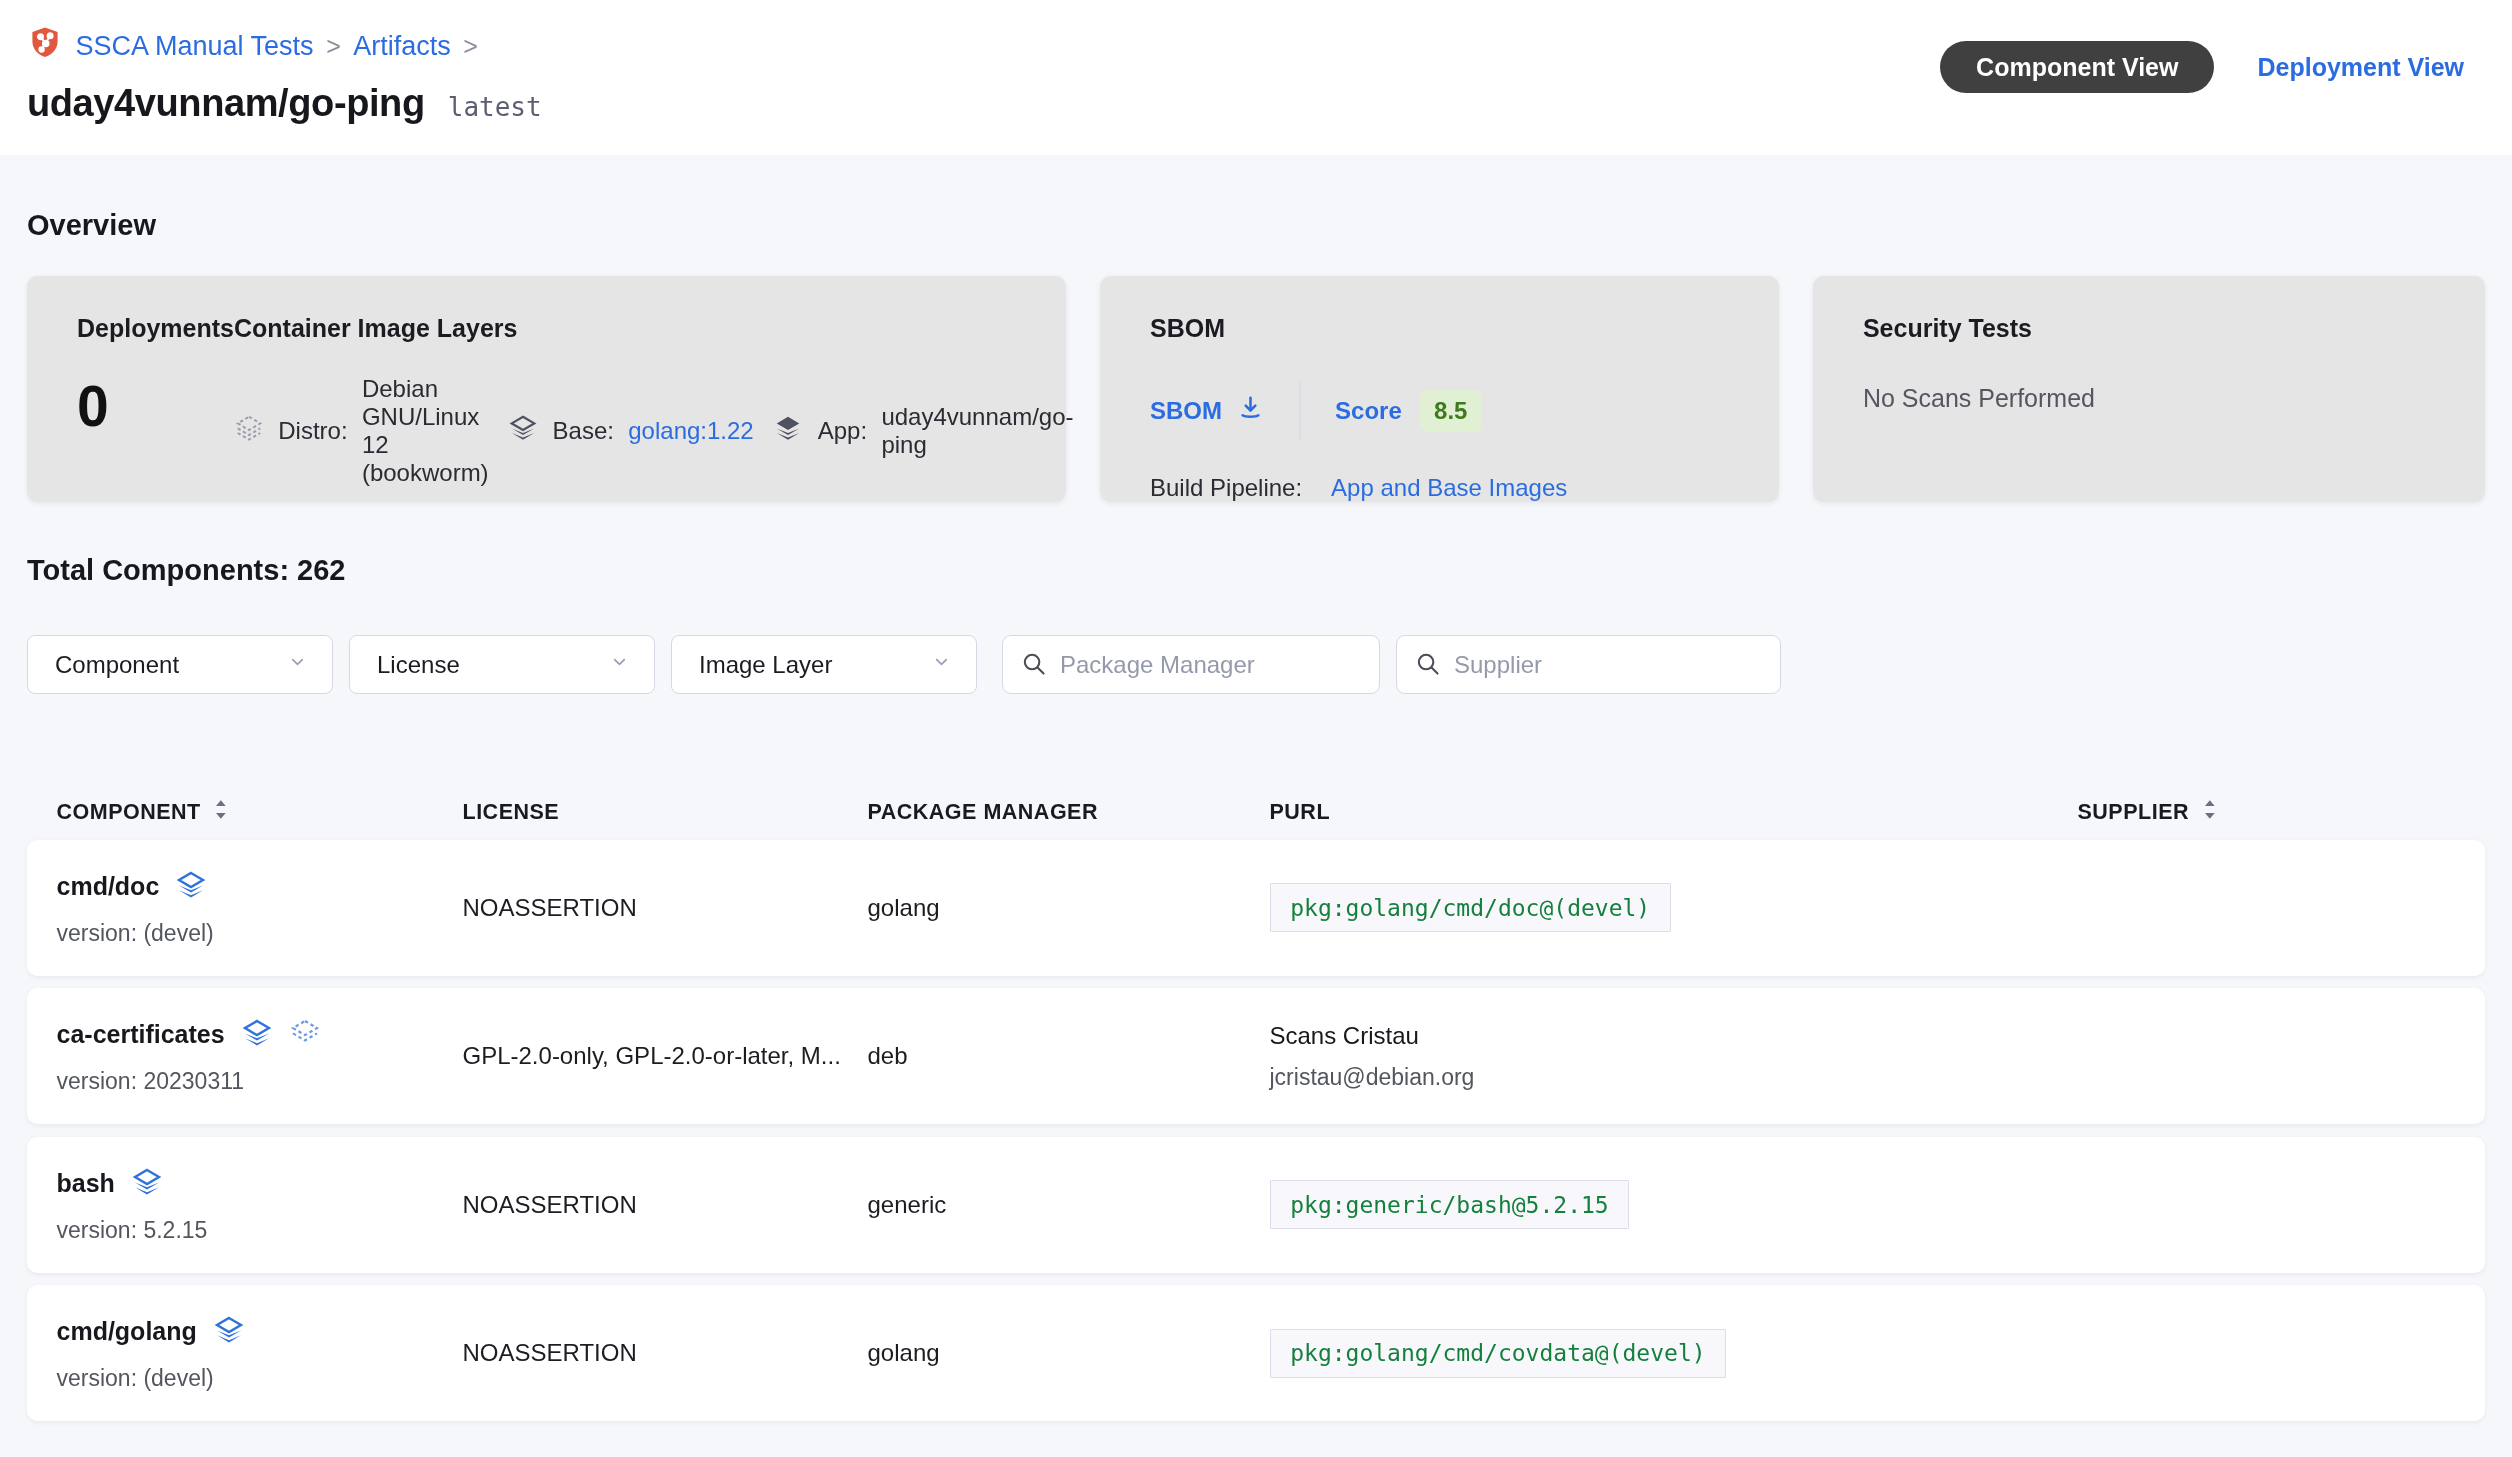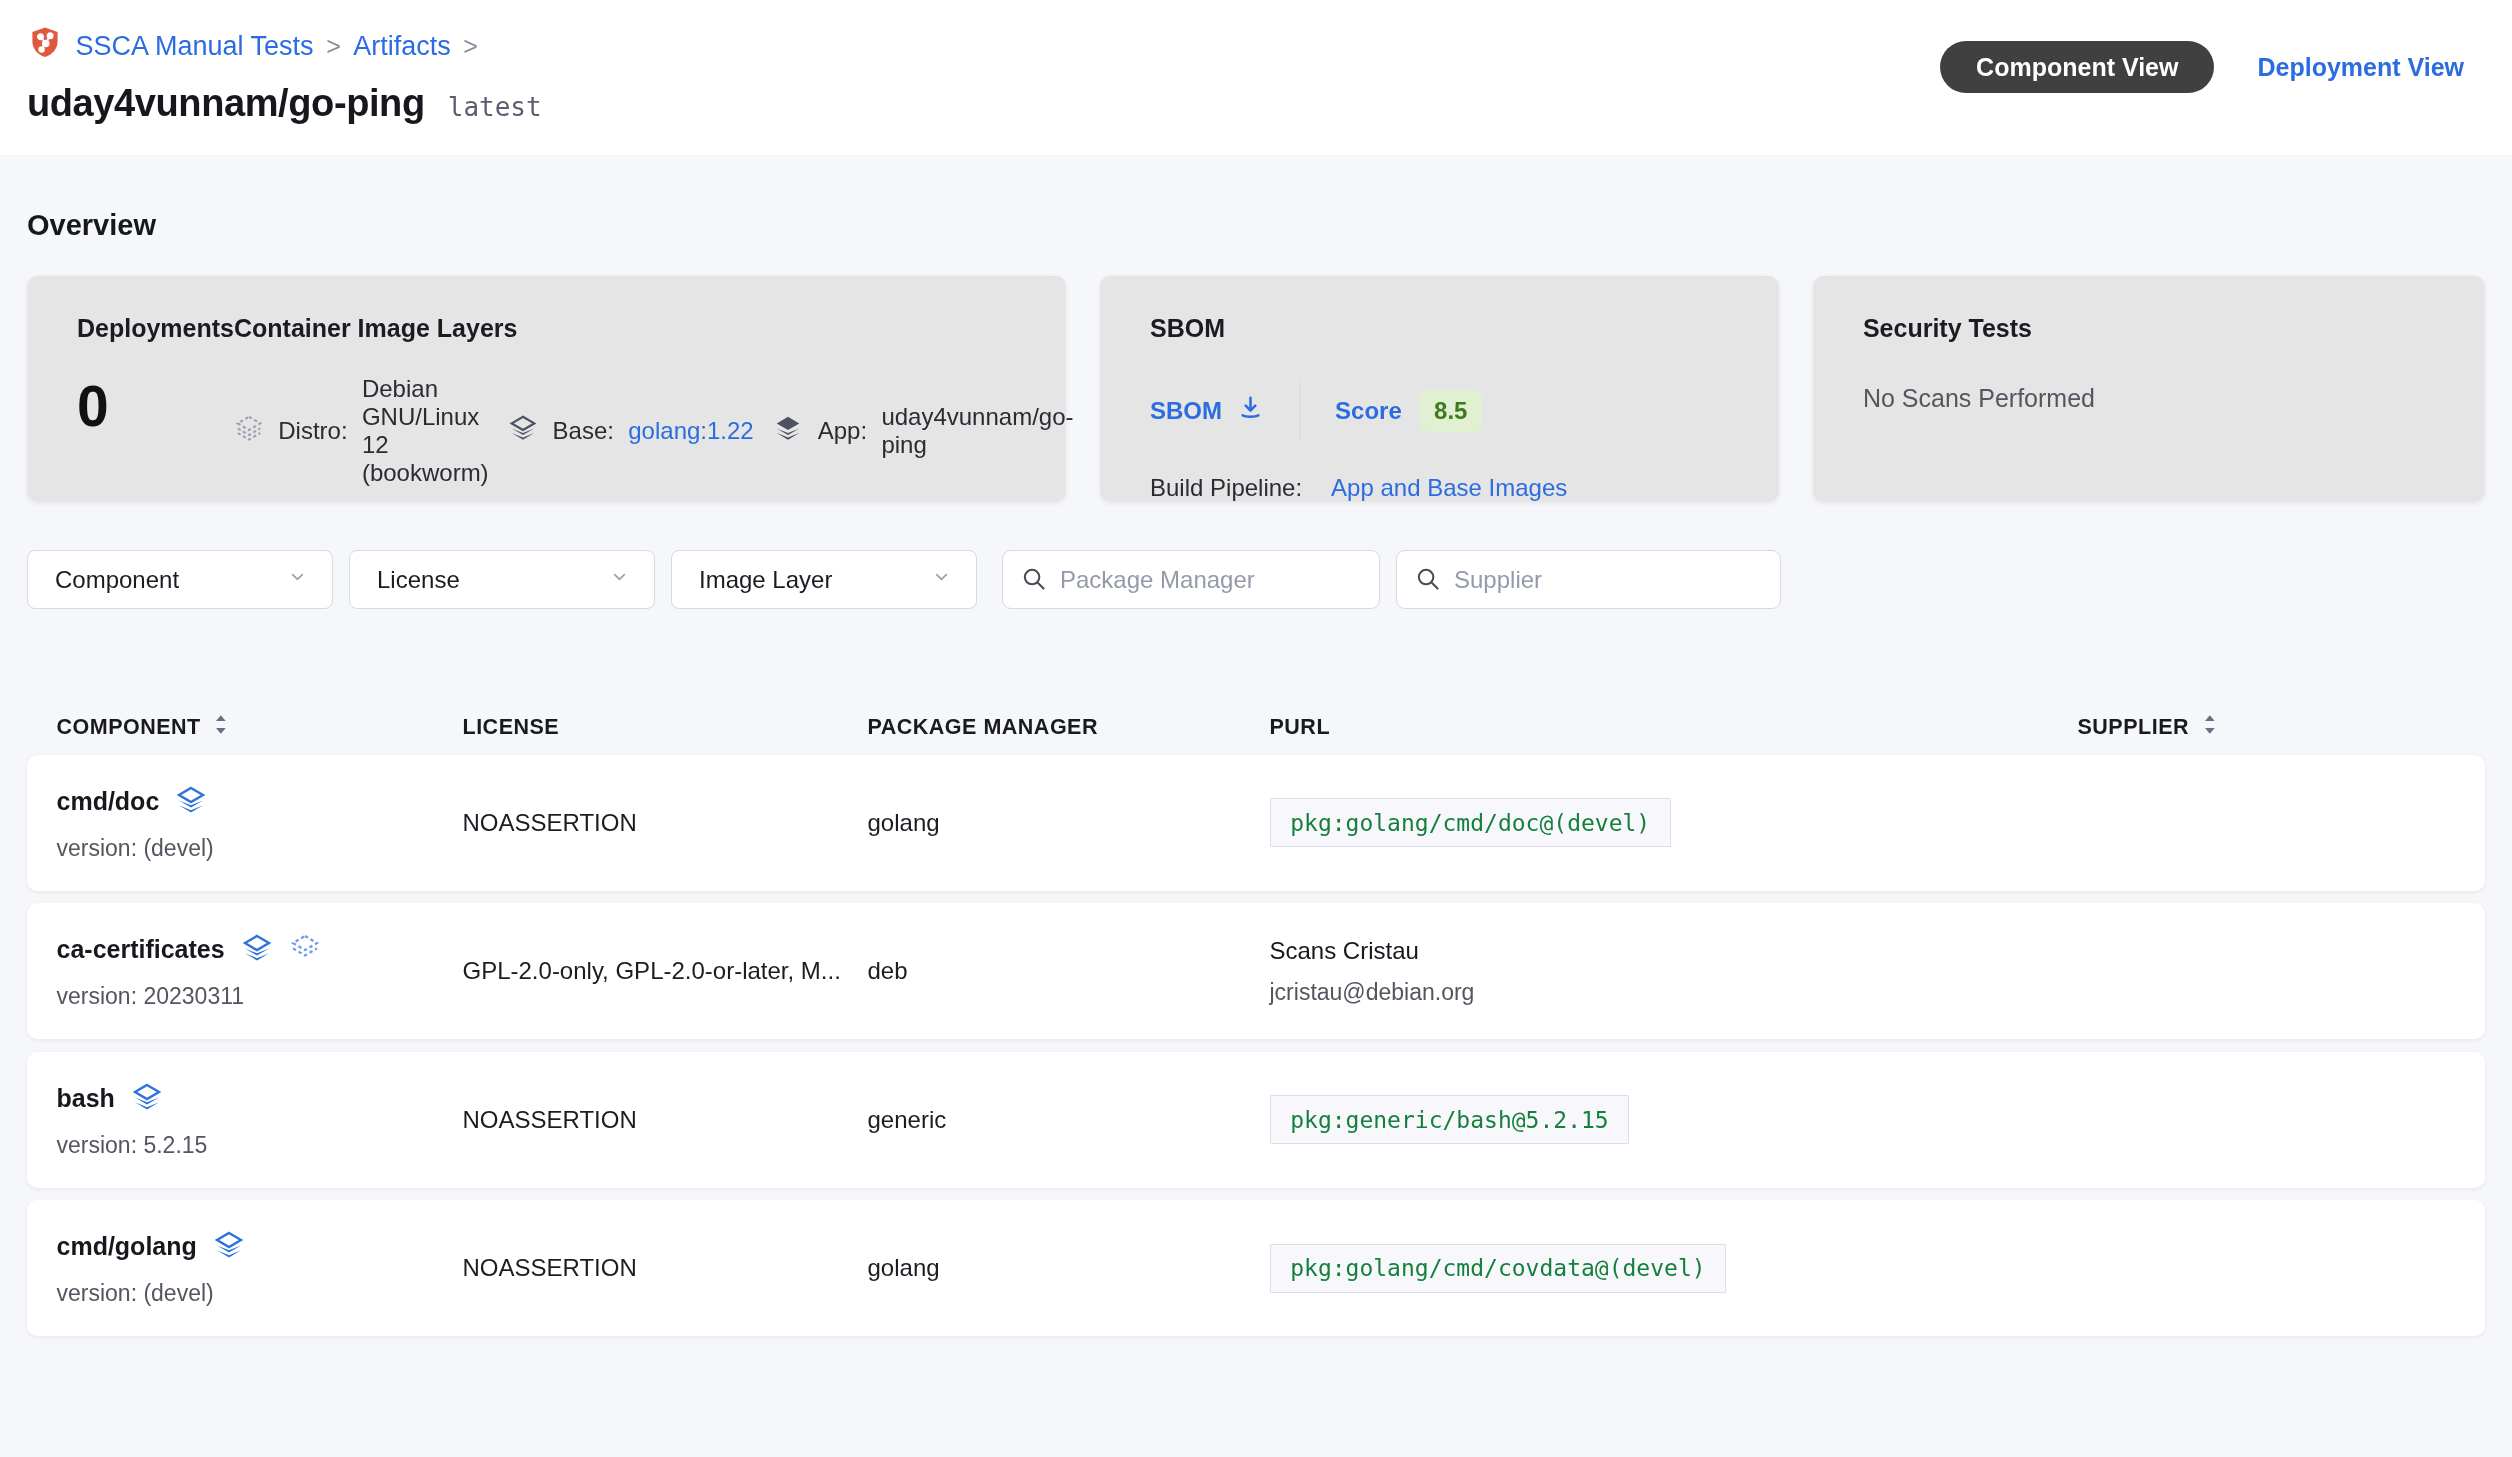--- a/index.html
+++ b/index.html
@@ -199,20 +199,21 @@
         <a class="blue-link">App and Base Images</a>
       </div>
     </div>
 
     <div class="card card-3">
       <div class="card-h">Security Tests</div>
       <div class="muted-status">No Scans Performed</div>
     </div>
   </div>
 
+  <div class="section-h h-total">Total Components: 262</div>
 
   <div class="filters">
     <div class="dropdown">
       <span>Component</span>
       <span>
         <svg width="23" height="23" viewBox="0 0 24 24" fill="none" stroke="#9a9db2" stroke-width="1.8" stroke-linecap="round">
             <path d="m7 10 5 5 5-5"></path>
           </svg>
       </span>
     </div>

